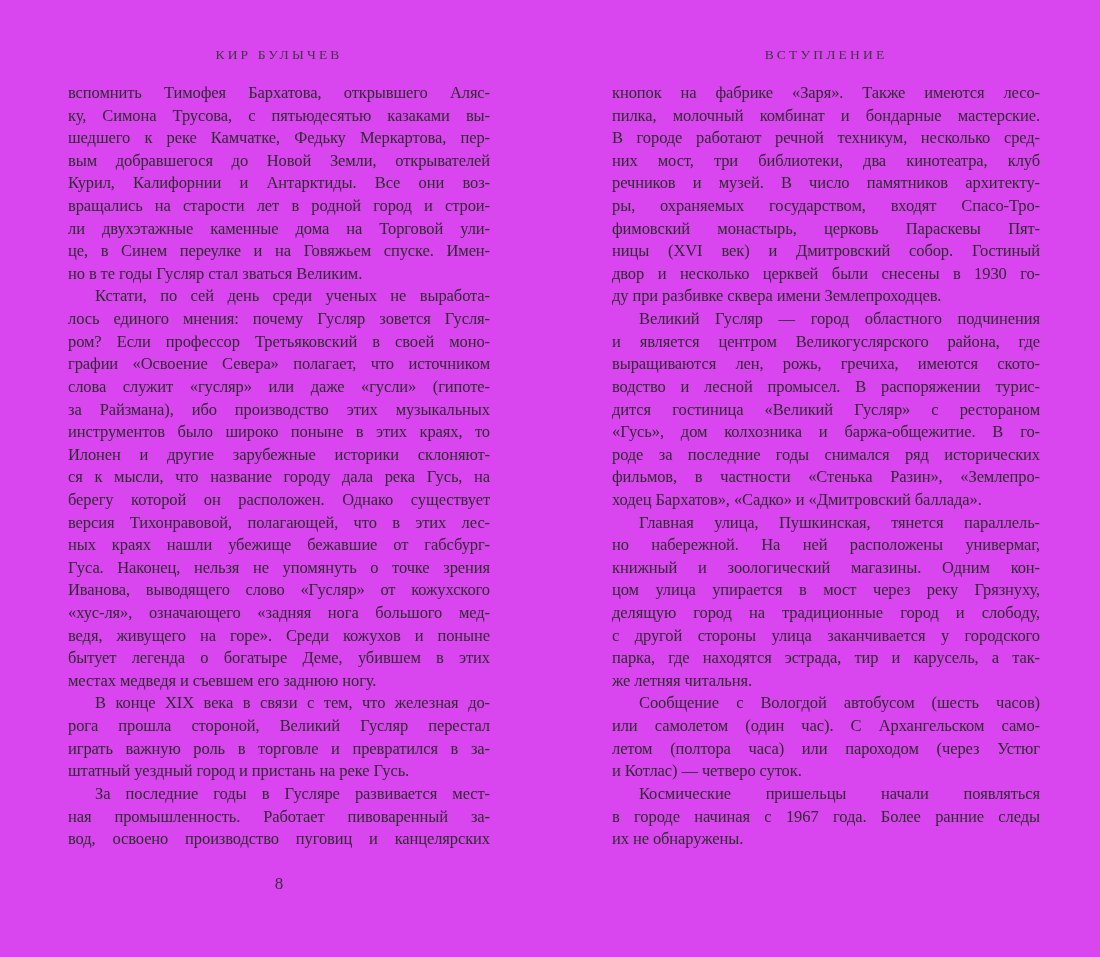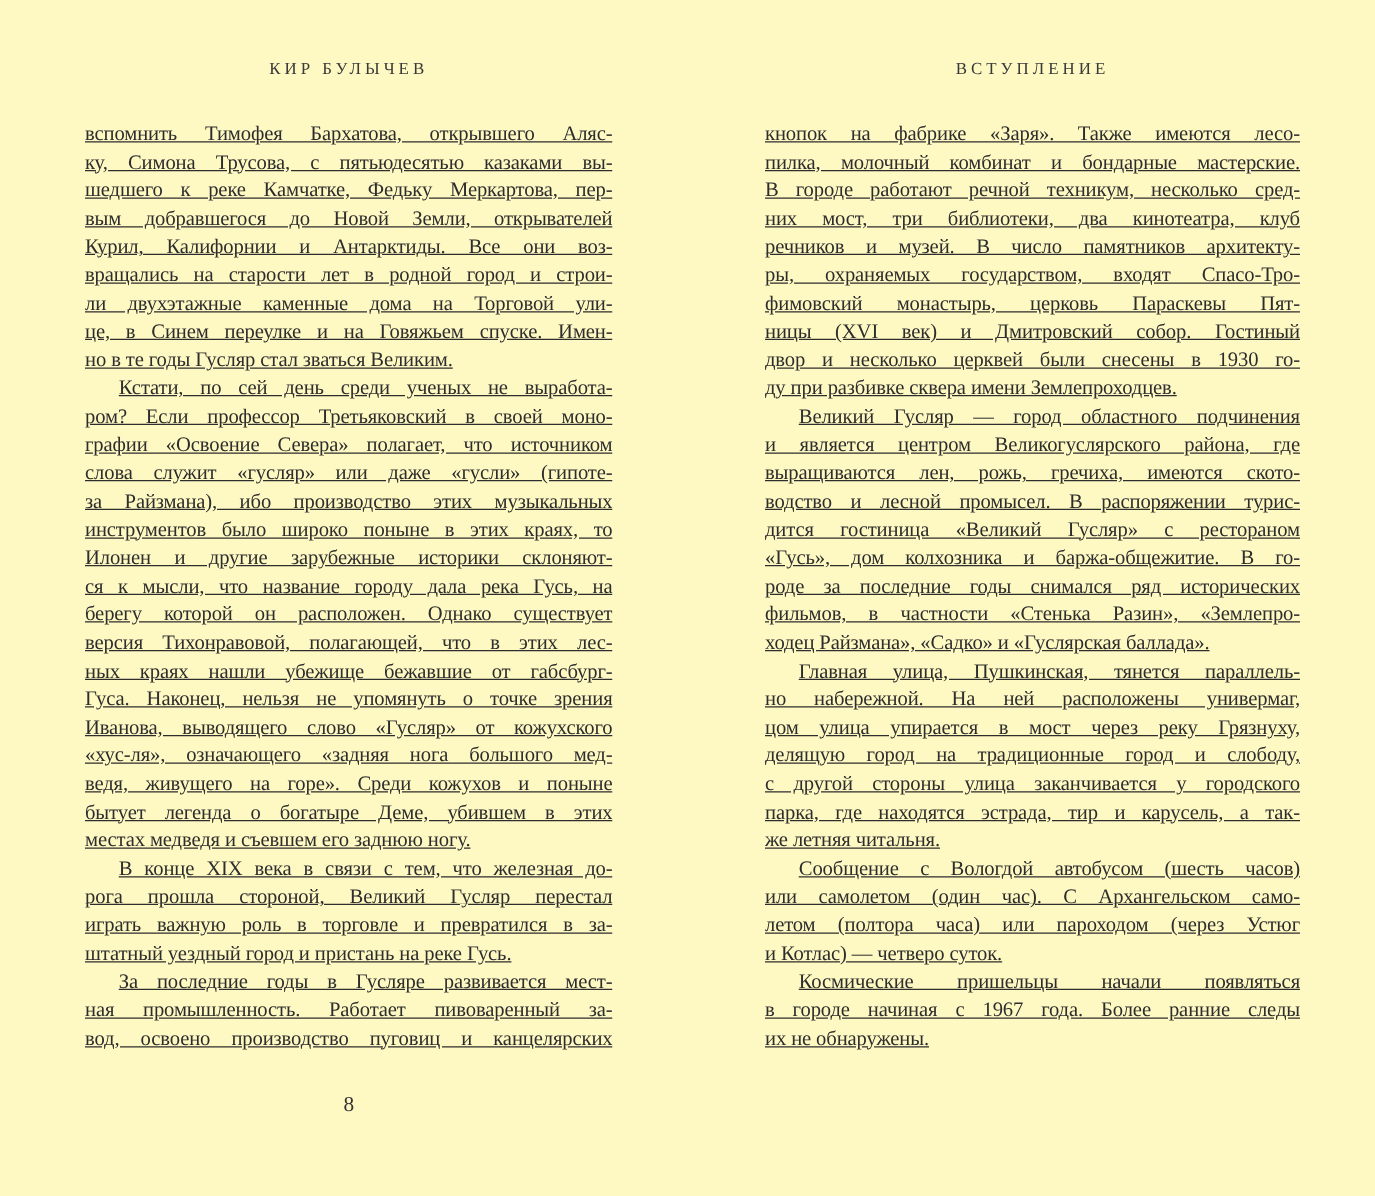--- a/index.html
+++ b/index.html
@@ -4,34 +4,34 @@
 <style>
   html,body{margin:0;padding:0;}
   body{
     width:1100px;height:957px;
     background:#ffffff;
     font-family:"Liberation Serif","DejaVu Serif",serif;
     color:#2d2d2d;
     position:relative;
     overflow:hidden;
   }
-  .spread{position:absolute;inset:0;background:#fef9c3;}
+  .spread{position:absolute;inset:0;background:#d946ef;}
   .page{position:absolute;top:0;height:957px;}
   .page-left{left:68px;width:422px;}
   .page-right{left:612px;width:428px;}
   .running-header{
     position:absolute;top:47px;left:0;right:0;
     text-align:center;
     font-size:13.5px;
     letter-spacing:3.2px;
     color:#3a3a3a;
     white-space:nowrap;
   }
   .page-body{
-    position:absolute;top:96px;left:0;right:0;text-decoration:underline;
+    position:absolute;top:82px;left:0;right:0;
   }
   .line{
     height:22.62px;
     line-height:22.62px;
     font-size:16.5px;
     letter-spacing:-0.1px;
     white-space:nowrap;
     overflow:hidden;
     text-align:justify;
     text-align-last:justify;
@@ -57,20 +57,21 @@
         <div class="line">вспомнить Тимофея Бархатова, открывшего Аляс-</div>
         <div class="line">ку, Симона Трусова, с пятьюдесятью казаками вы-</div>
         <div class="line">шедшего к реке Камчатке, Федьку Меркартова, пер-</div>
         <div class="line">вым добравшегося до Новой Земли, открывателей</div>
         <div class="line">Курил, Калифорнии и Антарктиды. Все они воз-</div>
         <div class="line">вращались на старости лет в родной город и строи-</div>
         <div class="line">ли двухэтажные каменные дома на Торговой ули-</div>
         <div class="line">це, в Синем переулке и на Говяжьем спуске. Имен-</div>
         <div class="line p-end">но в те годы Гусляр стал зваться Великим.</div>
         <div class="line p-start">Кстати, по сей день среди ученых не выработа-</div>
+        <div class="line">лось единого мнения: почему Гусляр зовется Гусля-</div>
         <div class="line">ром? Если профессор Третьяковский в своей моно-</div>
         <div class="line">графии «Освоение Севера» полагает, что источником</div>
         <div class="line">слова служит «гусляр» или даже «гусли» (гипоте-</div>
         <div class="line">за Райзмана), ибо производство этих музыкальных</div>
         <div class="line">инструментов было широко поныне в этих краях, то</div>
         <div class="line">Илонен и другие зарубежные историки склоняют-</div>
         <div class="line">ся к мысли, что название городу дала река Гусь, на</div>
         <div class="line">берегу которой он расположен. Однако существует</div>
         <div class="line">версия Тихонравовой, полагающей, что в этих лес-</div>
         <div class="line">ных краях нашли убежище бежавшие от габсбург-</div>
@@ -105,23 +106,24 @@
         <div class="line">двор и несколько церквей были снесены в 1930 го-</div>
         <div class="line p-end">ду при разбивке сквера имени Землепроходцев.</div>
         <div class="line p-start">Великий Гусляр — город областного подчинения</div>
         <div class="line">и является центром Великогуслярского района, где</div>
         <div class="line">выращиваются лен, рожь, гречиха, имеются ското-</div>
         <div class="line">водство и лесной промысел. В распоряжении турис-</div>
         <div class="line">дится гостиница «Великий Гусляр» с рестораном</div>
         <div class="line">«Гусь», дом колхозника и баржа-общежитие. В го-</div>
         <div class="line">роде за последние годы снимался ряд исторических</div>
         <div class="line">фильмов, в частности «Стенька Разин», «Землепро-</div>
-        <div class="line p-end">ходец Райзмана», «Садко» и «Гуслярская баллада».</div>
+        <div class="line p-end">ходец Бархатов», «Садко» и «Дмитровский баллада».</div>
         <div class="line p-start">Главная улица, Пушкинская, тянется параллель-</div>
         <div class="line">но набережной. На ней расположены универмаг,</div>
+        <div class="line">книжный и зоологический магазины. Одним кон-</div>
         <div class="line">цом улица упирается в мост через реку Грязнуху,</div>
         <div class="line">делящую город на традиционные город и слободу,</div>
         <div class="line">с другой стороны улица заканчивается у городского</div>
         <div class="line">парка, где находятся эстрада, тир и карусель, а так-</div>
         <div class="line p-end">же летняя читальня.</div>
         <div class="line p-start">Сообщение с Вологдой автобусом (шесть часов)</div>
         <div class="line">или самолетом (один час). С Архангельском само-</div>
         <div class="line">летом (полтора часа) или пароходом (через Устюг</div>
         <div class="line p-end">и Котлас) — четверо суток.</div>
         <div class="line p-start">Космические пришельцы начали появляться</div>

